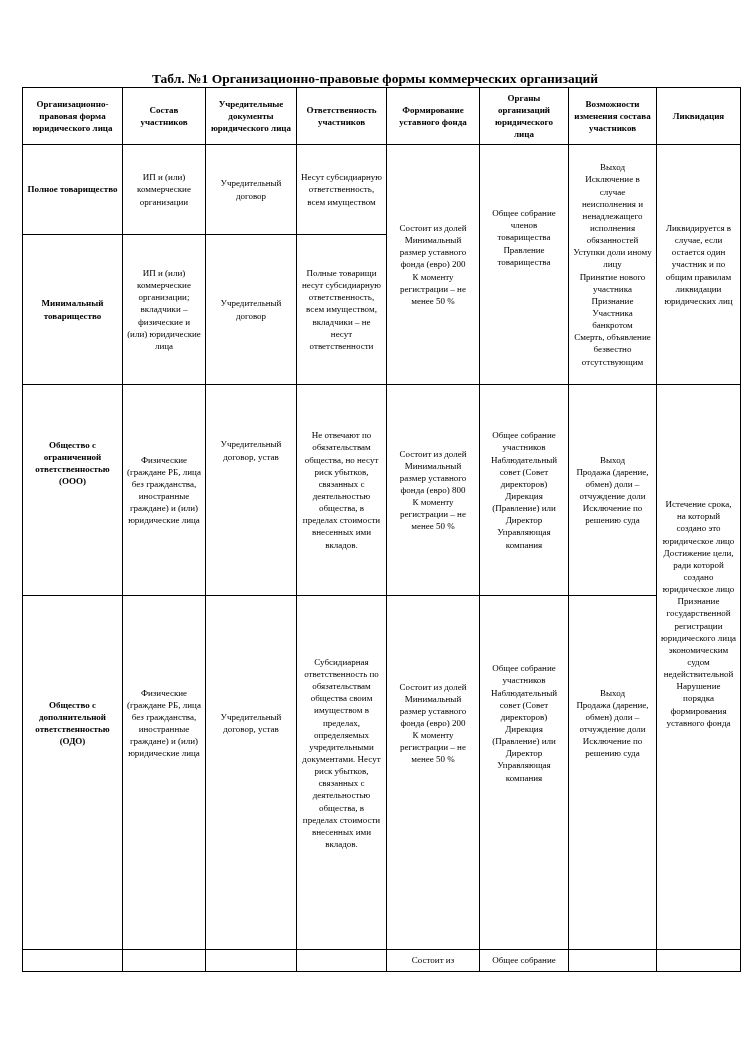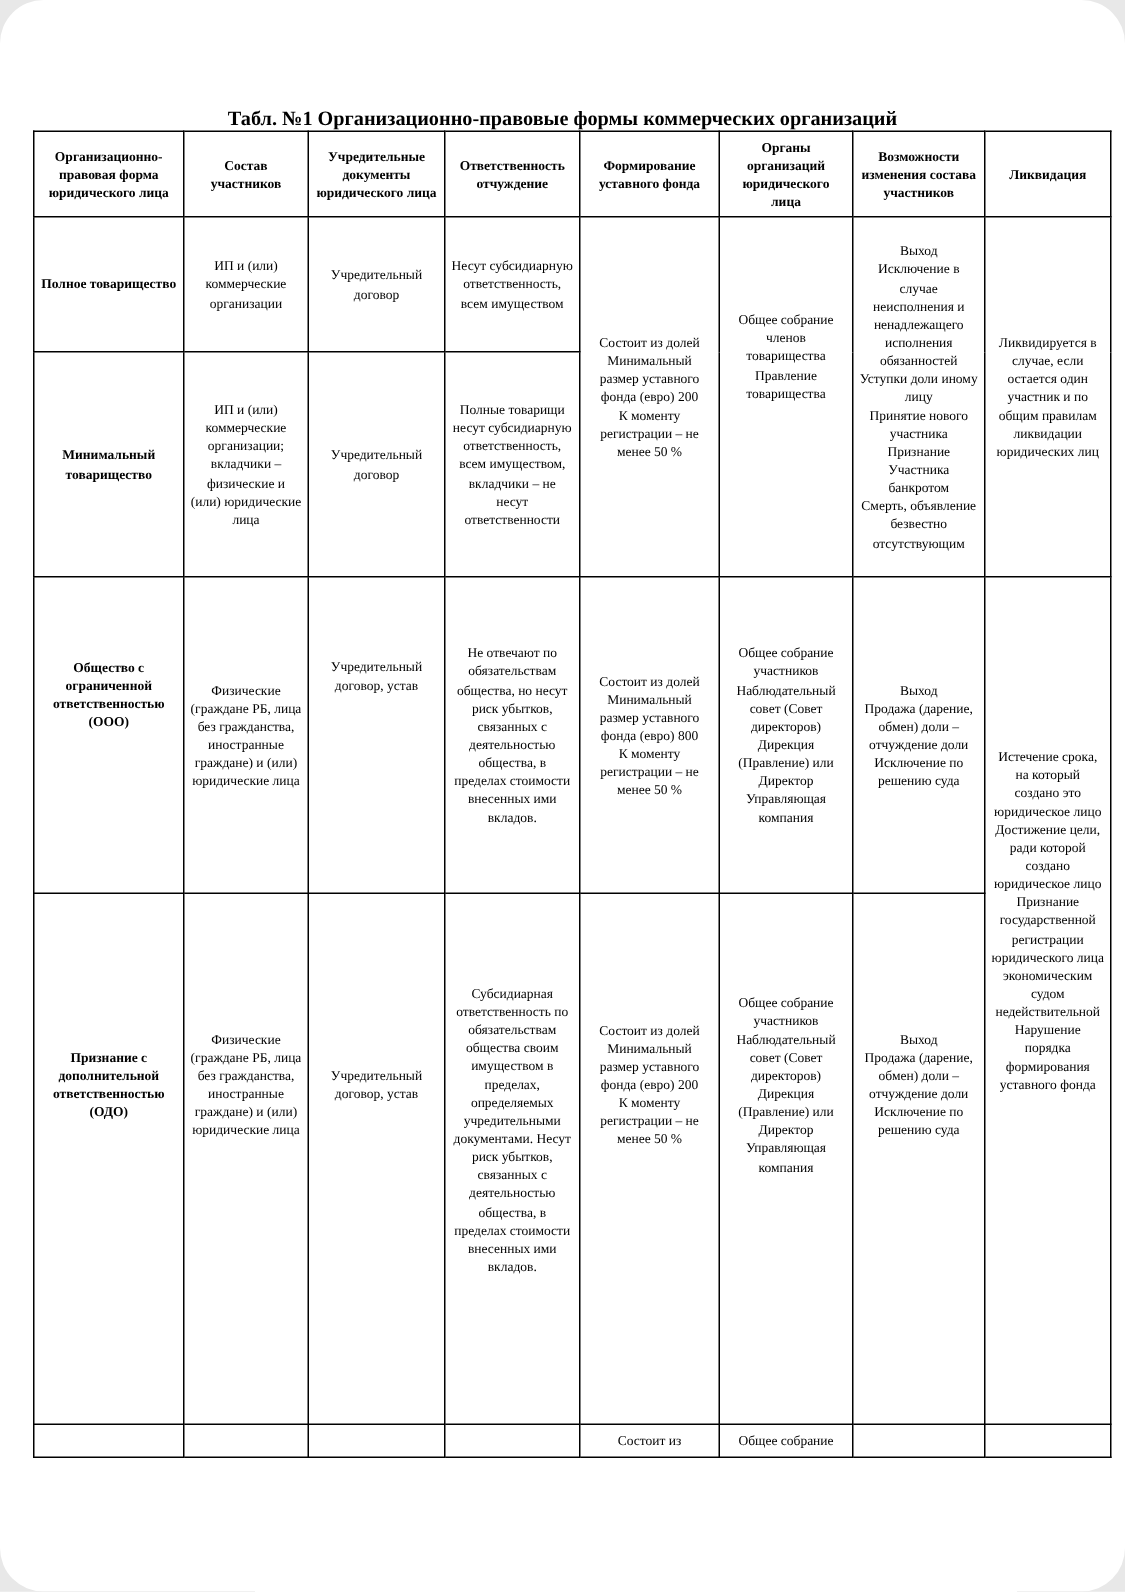--- a/index.html
+++ b/index.html
@@ -3,21 +3,20 @@
 <meta charset="utf-8">
 <style>
   html, body { margin:0; padding:0; background:#e8e8e8; }
   .page {
     position:relative;
     width:750px; height:1061px;
     background:#ffffff;
     font-family:"Liberation Serif", serif;
     color:#000;
     overflow:hidden;
-    border-radius:29px;
   }
   .doc-title {
     position:absolute;
     top:71px; left:0;
     width:100%;
     text-align:center;
     font-weight:bold;
     font-size:13.5px;
   }
   table.org-table {
@@ -64,21 +63,21 @@
       <col style="width:93px">
       <col style="width:89px">
       <col style="width:88px">
       <col style="width:84px">
     </colgroup>
     <thead>
       <tr style="height:57px">
         <th>Организационно-правовая форма юридического лица</th>
         <th>Состав участников</th>
         <th>Учредительные документы юридического лица</th>
-        <th>Ответственность отчуждение</th>
+        <th>Ответственность участников</th>
         <th>Формирование уставного фонда</th>
         <th>Органы организаций юридического лица</th>
         <th>Возможности изменения состава участников</th>
         <th>Ликвидация</th>
       </tr>
     </thead>
     <tbody>
       <tr style="height:90px">
         <td class="form-cell">Полное товарищество</td>
         <td>ИП и (или) коммерческие организации</td>
@@ -117,21 +116,21 @@
 Управляющая компания</td>
         <td>Выход
 Продажа (дарение, обмен) доли – отчуждение доли
 Исключение по решению суда</td>
         <td rowspan="2" class="liq-merged-societies">Истечение срока, на который создано это юридическое лицо
 Достижение цели, ради которой создано юридическое лицо
 Признание государственной регистрации юридического лица экономическим судом недействительной
 Нарушение порядка формирования уставного фонда</td>
       </tr>
       <tr class="row-odo" style="height:354px">
-        <td class="form-cell">Признание с дополнительной ответственностью (ОДО)</td>
+        <td class="form-cell">Общество с дополнительной ответственностью (ОДО)</td>
         <td>Физические (граждане РБ, лица без гражданства, иностранные граждане) и (или) юридические лица</td>
         <td>Учредительный договор, устав</td>
         <td class="liability-cell">Субсидиарная ответственность по обязательствам общества своим имуществом в пределах, определяемых учредительными документами. Несут риск убытков, связанных с деятельностью общества, в пределах стоимости внесенных ими вкладов.</td>
         <td>Состоит из долей
 Минимальный размер уставного фонда (евро) 200
 К моменту регистрации – не менее 50 %</td>
         <td>Общее собрание участников
 Наблюдательный совет (Совет директоров)
 Дирекция (Правление) или Директор
 Управляющая компания</td>

